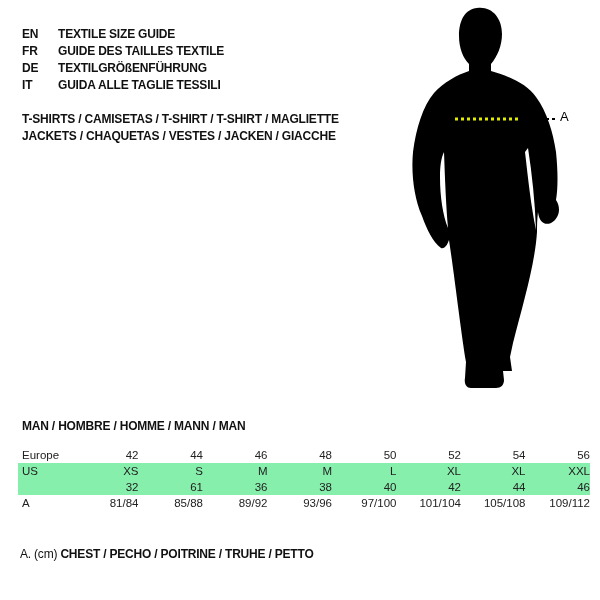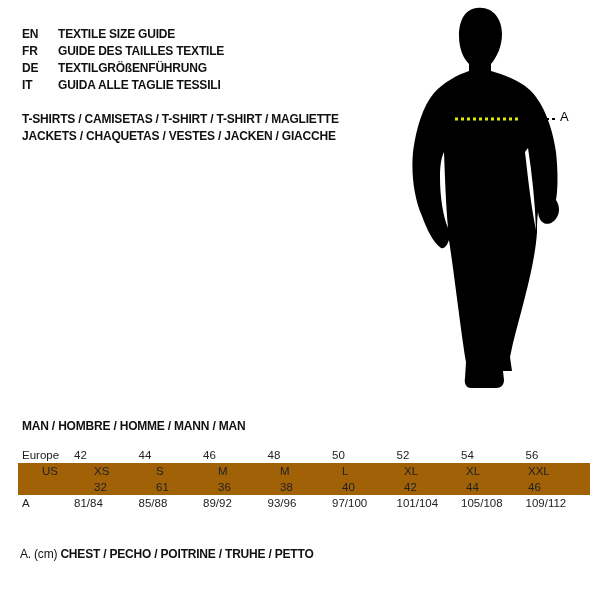--- a/index.html
+++ b/index.html
@@ -21,23 +21,23 @@
   .figure-wrap svg { display:block; }
   .measure-label { position:absolute; left:160px; top:107px; font-size:13px; font-weight:500; color:#000; }
 
   
   .gender-line { position:absolute; left:22px; top:419px; font-size:12px; font-weight:700; letter-spacing:-0.2px; }
 
   
   .size-table { position:absolute; left:18px; top:447px; width:572px; }
   .table-header { height:15px; line-height:15px; background:#c8c8c8; color:#1d1d1d; font-size:11.5px; padding-left:4px; letter-spacing:-0.2px; }
   .table-row { display:grid; grid-template-columns:56px repeat(8, 1fr); height:16px; line-height:16px; font-size:11.5px; color:#222; }
-  .table-row.stripe { background:#a16207;padding-left:20px; }
+  .table-row.stripe { background:#86efac; }
   .row-label { text-align:left; padding-left:4px; }
-  .cell { text-align:left; }
+  .cell { text-align:right; }
 
   
   .footnote { position:absolute; left:20px; top:547px; font-size:12px; letter-spacing:-0.2px; white-space:nowrap; }
   .footnote .prefix { font-weight:400; }
   .footnote .main { font-weight:700; }
 </style>
 </head>
 <body>
 
 <div class="canvas">

